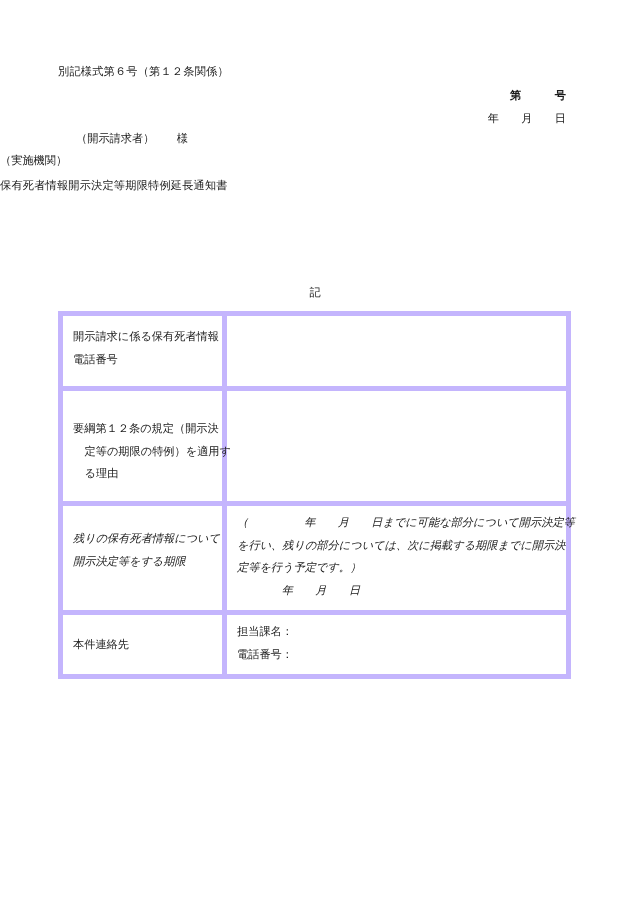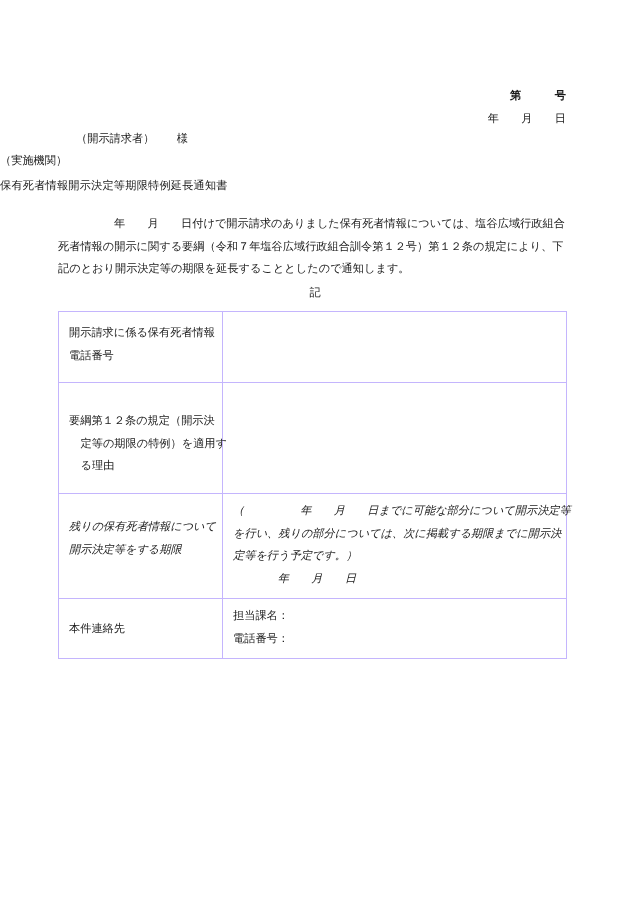--- a/index.html
+++ b/index.html
@@ -97,21 +97,21 @@
   
   .form-table {
     position: absolute;
     left: 58px;
     top: 311px;
     width: 508px;
     border-collapse: collapse;
     table-layout: fixed;
   }
   .form-table td {
-    border: 1px solid #c4b5fd;
+    border: 5px solid #c4b5fd;
     vertical-align: top;
     padding: 0;
   }
   .col-label { width: 164px; }
   .col-value { width: 344px; }
 
   .cell-inner {
     line-height: 22.5px;
     padding: 9px 8px 9px 10px;
     box-sizing: border-box;
@@ -131,36 +131,32 @@
     padding: 0 8px 0 10px;
     line-height: 22.5px;
   }
   .vcenter-wrap > div { width: 100%; }
 </style>
 </head>
 <body>
 
 <div class="page">
 
+  <div class="form-code">別記様式第６号（第１２条関係）</div>
 
   <div class="doc-number">第　　　号</div>
 
   <div class="doc-date">年　　月　　日</div>
 
   <div class="addressee">（開示請求者）　　様</div>
 
   <div class="issuer">（実施機関）</div>
 
   <div class="doc-title">保有死者情報開示決定等期限特例延長通知書</div>
 
-  <div class="body-text">
-    <div class="body-line">　　　　　年　　月　　日付けで開示請求のありました保有死者情報については、塩谷広域行政組合</div>
-    <div class="body-line">死者情報の開示に関する要綱（令和７年塩谷広域行政組合訓令第１２号）第１２条の規定により、下</div>
-    <div class="body-line">記のとおり開示決定等の期限を延長することとしたので通知します。</div>
-  </div>
 
   <div class="ki-marker">記</div>
 
   <table class="form-table">
     <colgroup>
       <col class="col-label">
       <col class="col-value">
     </colgroup>
     <tbody>
       <tr class="row-1">

